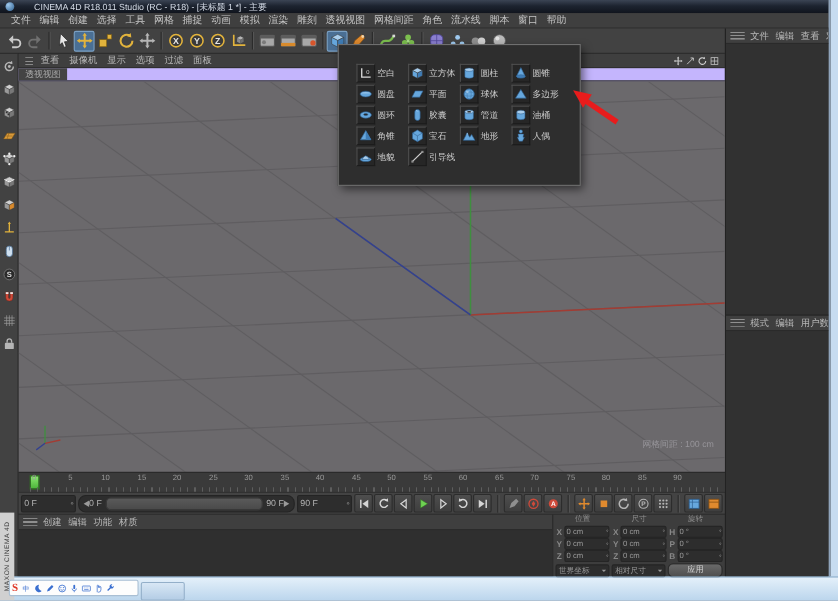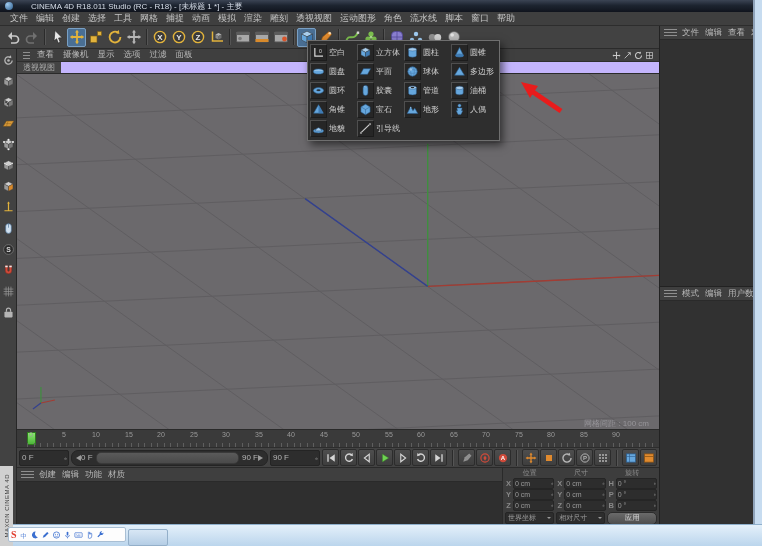--- a/index.html
+++ b/index.html
@@ -40,21 +40,21 @@
   .vp-menubar{height:12px;background:#3f3f3f;border-bottom:1px solid #2e2e2e;display:flex;
     align-items:center;font-size:8.5px;color:#b8b8b8;padding:0 4px;gap:1px;}
   .vp-menubar .mi{padding:0 4px;}
   .vp-spacer{flex:1;}
   .vctrl .sbtn{width:11px;height:11px;}
   .vctrl .sbtn .ic{width:9px;height:9px;}
   .vp-tabbar{height:11px;background:#c4b5fd;border-bottom:1px solid #2a2a2a;display:flex;align-items:center;}
   .vp-tab{font-size:8px;color:#a8a8a8;background:#444;padding:0 6px;height:11px;line-height:11px;}
   .viewport{flex:1;position:relative;background:#6b696c;overflow:hidden;}
   .viewport svg.grid{position:absolute;inset:0;}
-  .grid-info{position:absolute;right:10px;bottom:0;font-size:8px;color:#97959a;}
+  .grid-info{position:absolute;right:10px;bottom:20px;font-size:8px;color:#97959a;}
   .burger{width:7px;height:7px;flex:none;margin:0 2px;
     background:repeating-linear-gradient(180deg,#8f8f8f 0 1px,transparent 1px 3px);}
   
   .right-panel{flex:1;display:flex;flex-direction:column;border-left:1px solid #222;background:#303030;min-width:0;}
   .pmenu{height:13px;background:#3f3f3f;border-bottom:1px solid #2a2a2a;display:flex;
     align-items:center;font-size:8.5px;color:#b8b8b8;padding:0 2px;white-space:nowrap;overflow:hidden;}
   .pmenu span{padding:0 3px;}
   .om-body{height:246px;background:#313131;border-bottom:1px solid #222;}
   .am-body{flex:1;background:#313131;}
   
@@ -89,30 +89,30 @@
     padding:1px 2px;box-sizing:border-box;font-size:7.5px;color:#9a9a9a;}
   .coord-grid{display:flex;gap:2px;}
   .ccol{flex:1;display:flex;flex-direction:column;gap:1px;}
   .chead{text-align:center;font-size:7px;color:#8f8f8f;height:8px;line-height:8px;}
   .crow{display:flex;align-items:center;gap:1px;height:10px;}
   .axl{width:7px;color:#888;font-weight:bold;text-align:center;flex:none;}
   .cval{flex:1;background:#2d2d2d;border:1px solid #252525;border-radius:2px;height:9px;
     display:flex;align-items:center;color:#9a9a9a;padding:0 1px;min-width:0;}
   .cval i{font-style:normal;flex:1;font-size:7px;}
   .cst{font-size:5px;color:#777;letter-spacing:-1px;}
-  .coord-bottom{display:flex;gap:2px;margin-top:2px;align-items:flex-start;}
+  .coord-bottom{display:flex;gap:2px;margin-top:2px;align-items:flex-end;}
   .cselect{flex:1;background:#2d2d2d;border:1px solid #252525;border-radius:2px;height:10px;
     display:flex;align-items:center;padding:0 2px;color:#9a9a9a;font-size:7px;min-width:0;}
   .cselect b{margin-left:auto;width:0;height:0;border:2.5px solid transparent;border-top-color:#999;
     transform:translateY(1px);}
   .capply{flex:1.1;height:11px;border-radius:5px;background:linear-gradient(#6a6a6a,#4e4e4e);
     border:1px solid #2c2c2c;color:#d5d5d5;font-size:7.5px;line-height:9px;text-align:center;}
   
   .dropdown{position:absolute;left:307px;top:40px;width:187px;background:#2e2e2e;
-    border:1px solid #6f6f6f;box-shadow:3px 4px 8px rgba(0,0,0,.55);padding:2px;
+    border:1px solid #6f6f6f;box-shadow:3px 4px 8px rgba(0,0,0,.55);padding:16px;
     display:flex;gap:2px;z-index:50;}
   .pcol{width:45px;flex:none;}
   .prim-item{height:19px;display:flex;align-items:center;}
   .prim-icon{width:17px;height:17px;flex:none;background:#262626;border:1px solid #4f4f4f;
     border-right-color:#1c1c1c;border-bottom-color:#1c1c1c;box-sizing:border-box;
     display:flex;align-items:center;justify-content:center;margin-right:2px;}
   .prim-icon svg{width:13px;height:13px;display:block;}
   .prim-label{font-size:8px;color:#cdcdcd;white-space:nowrap;}
   
   .arrow-svg{position:absolute;left:0;top:0;width:762px;height:546px;pointer-events:none;z-index:60;}
@@ -148,21 +148,21 @@
     <span>创建</span>
     <span>选择</span>
     <span>工具</span>
     <span>网格</span>
     <span>捕捉</span>
     <span>动画</span>
     <span>模拟</span>
     <span>渲染</span>
     <span>雕刻</span>
     <span>透视视图</span>
-    <span>运动图形</span>
+    <span>网格间距</span>
     <span>角色</span>
     <span>流水线</span>
     <span>脚本</span>
     <span>窗口</span>
     <span>帮助</span>
   </div>
 
   <div class="main">
     <div class="left-col">
       <div class="toolbar icon-strip">

